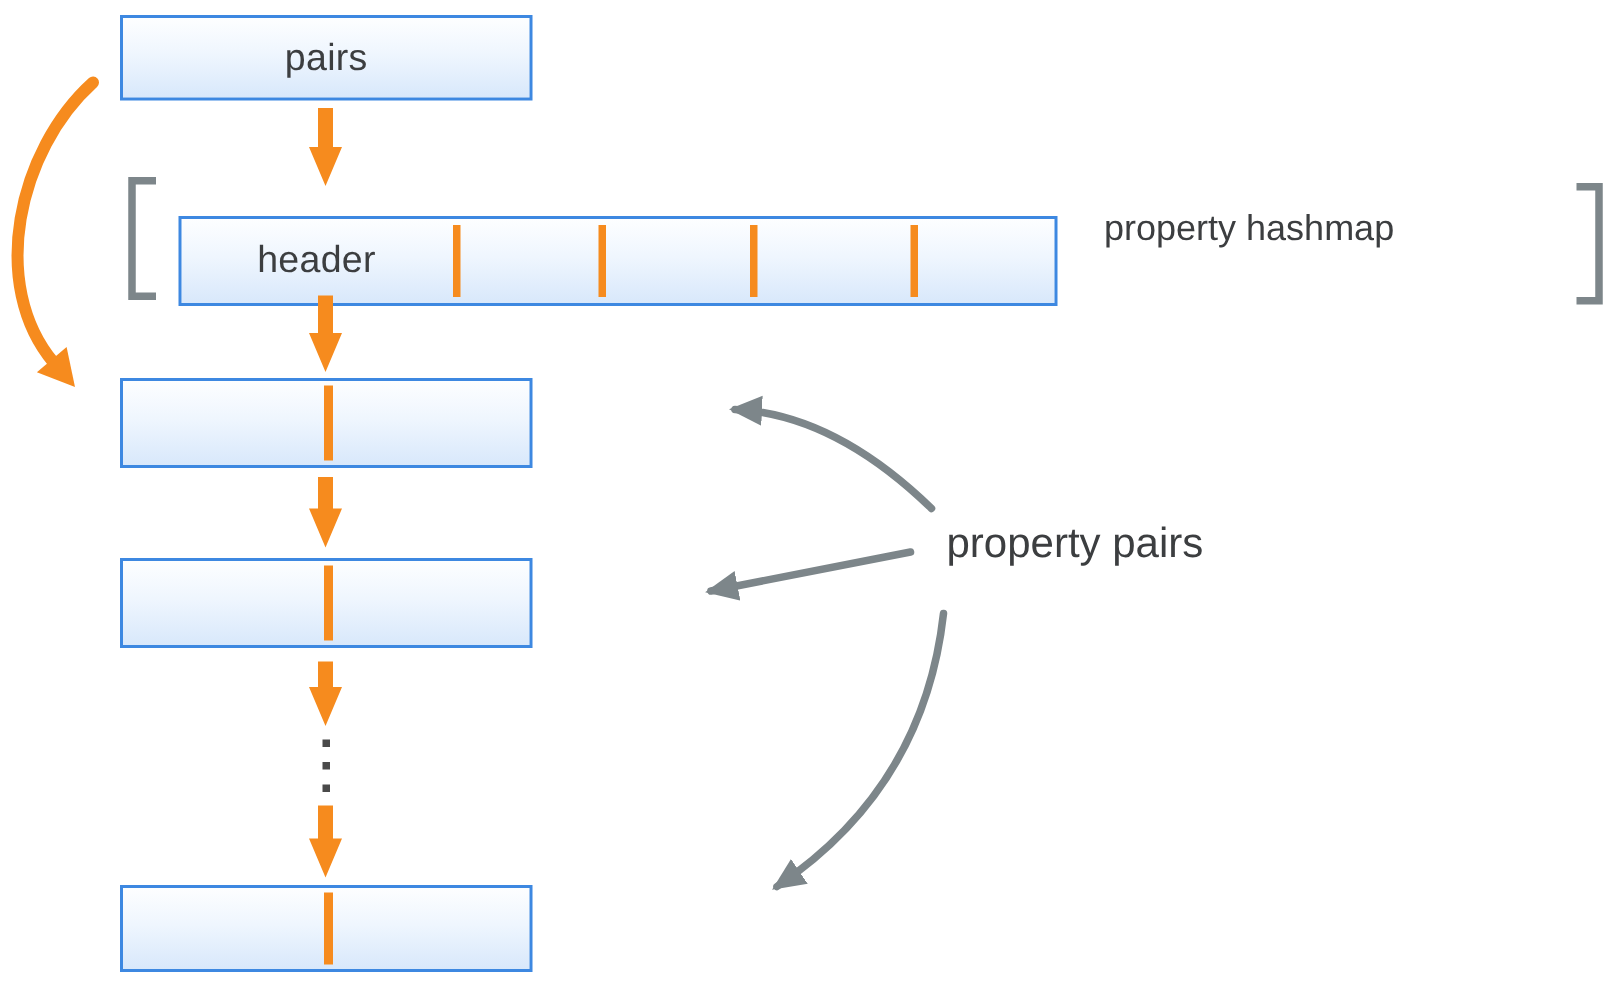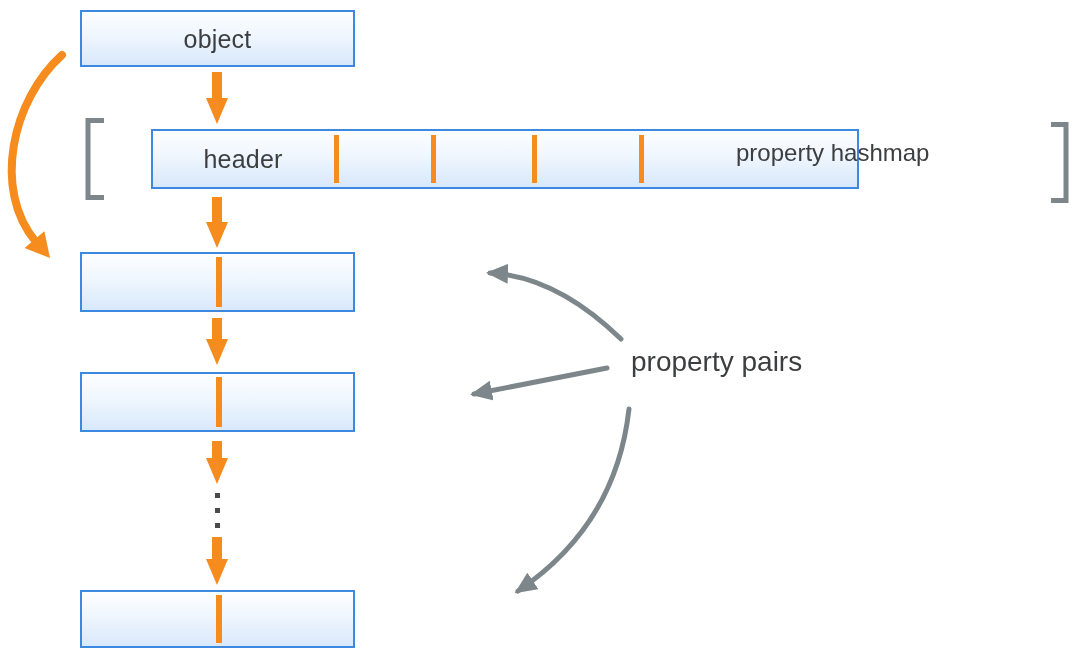--- a/index.html
+++ b/index.html
@@ -36,21 +36,21 @@
     top:50%;
     transform:translateY(-50%);
     font-size:25px;
     letter-spacing:0.2px;
     color:var(--text);
     text-align:center;
     white-space:nowrap;
   }
   .object-box{left:80px;top:10px;width:275px;height:57px;}
   .object-box .box-label{left:0;width:100%;}
-  .header-box{left:119px;top:129px;width:708px;height:60px;margin-left:32px;}
+  .header-box{left:119px;top:144px;width:586px;height:60px;}
   .header-box .box-label{left:0;width:180px;}
   .pair-box{left:80px;width:275px;height:60px;}
   .pair-box .tick{left:134px;width:6px;top:3px;bottom:3px;}
   .pair-box-1{top:252px;}
   .pair-box-2{top:372px;}
   .pair-box-3{top:590px;height:58px;}
   .free-label{
     position:absolute;
     white-space:nowrap;
     color:var(--text);
@@ -74,21 +74,21 @@
   .orange-stroke{stroke:var(--orange);fill:none;}
   .gray-stroke{stroke:var(--gray);fill:none;}
   .gray-marker{fill:var(--gray);}
 </style>
 </head>
 <body>
 
 <div class="canvas">
 
   <div class="box object-box">
-    <span class="box-label">object</span>
+    <span class="box-label">pairs</span>
   </div>
 
   <div class="box header-box">
     <span class="box-label">header</span>
     <span class="tick" style="left:181px;"></span>
     <span class="tick" style="left:278px;"></span>
     <span class="tick" style="left:379px;"></span>
     <span class="tick" style="left:486px;"></span>
   </div>
 

